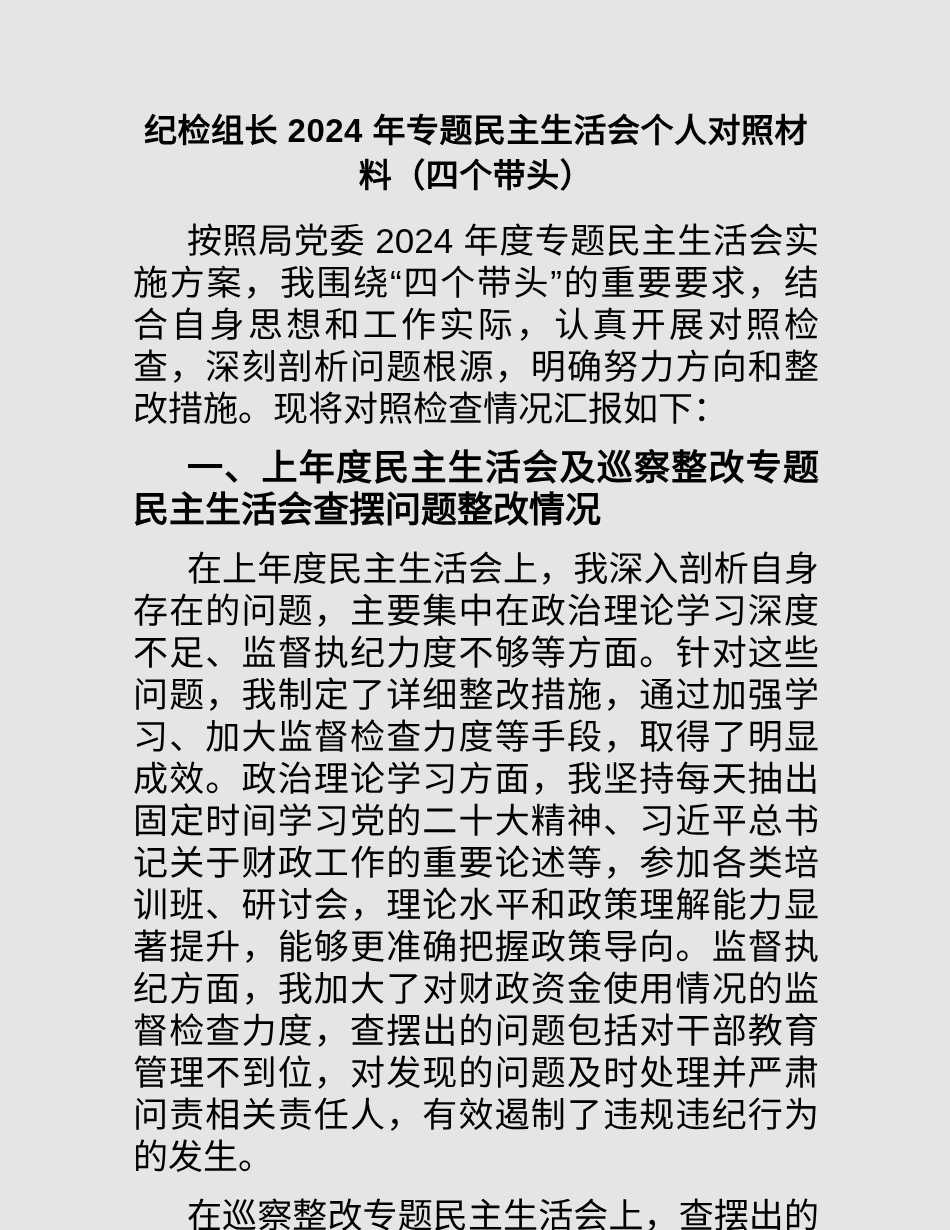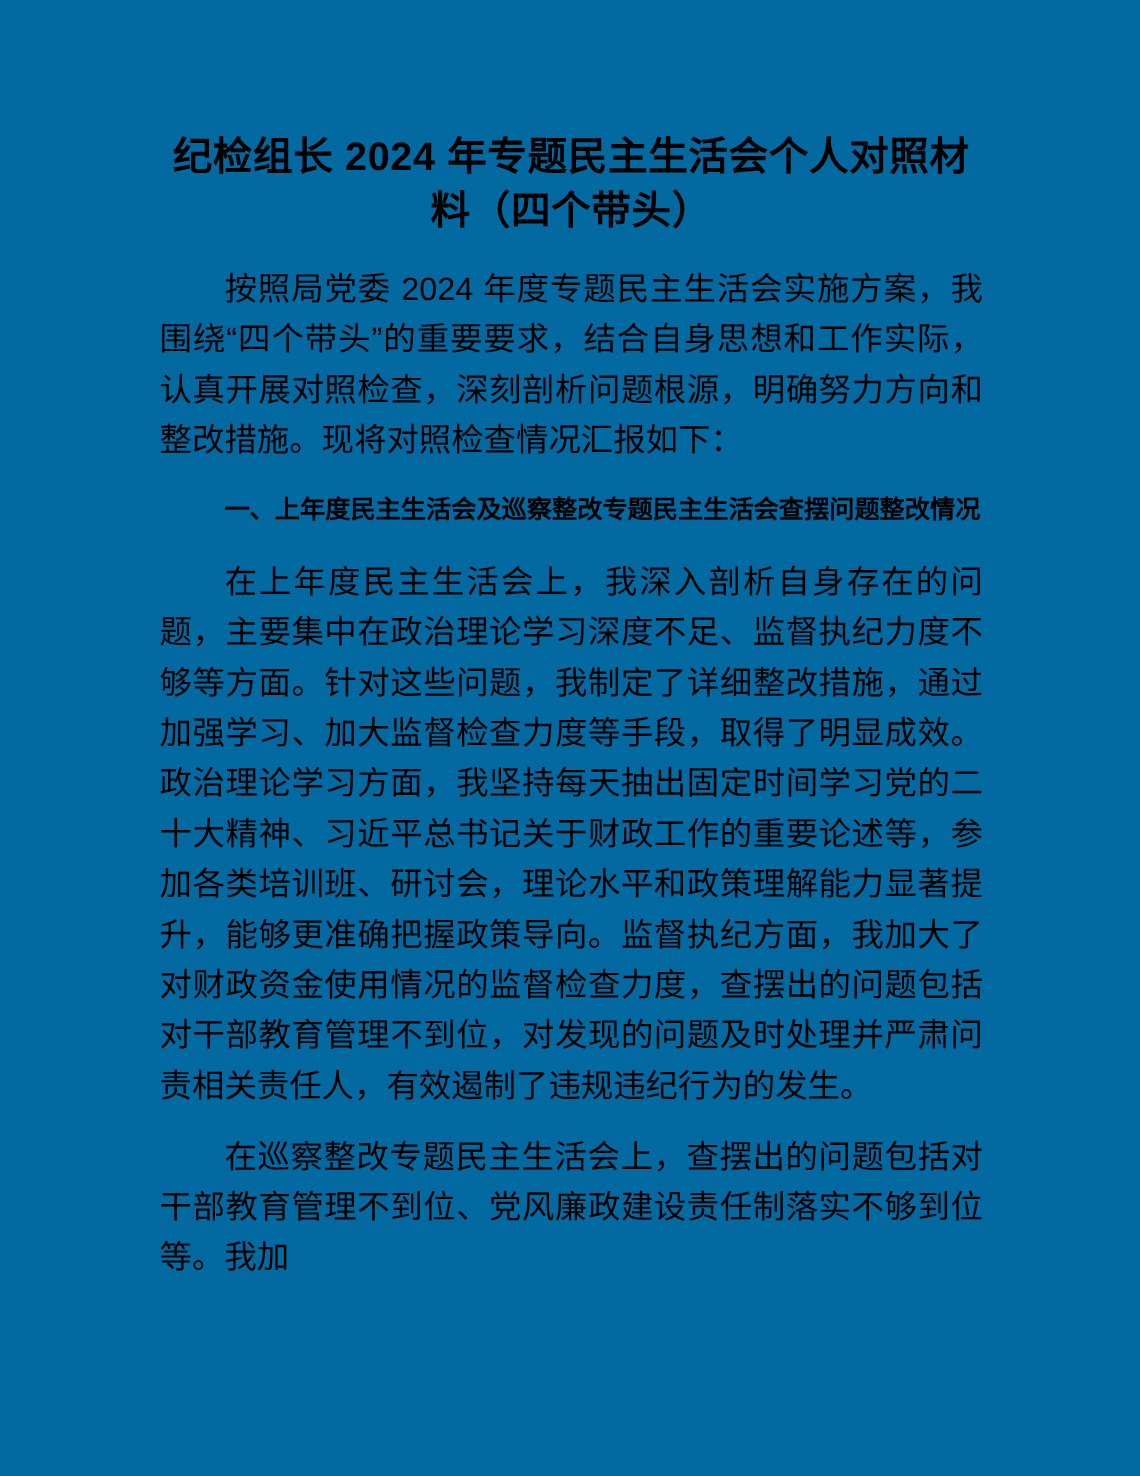--- a/index.html
+++ b/index.html
@@ -7,21 +7,21 @@
     margin: 0;
     padding: 0;
     background: #ffffff;
   }
 
   .page {
     position: relative;
     width: 950px;
     height: 1230px;
     margin: 0 auto;
-    background: #0369a1;
+    background: #e5e5e5;
     box-sizing: border-box;
     overflow: hidden;
   }
 
   .page-body {
     position: absolute;
     left: 133px;
     top: 0;
     width: 686px;
   }
@@ -38,41 +38,41 @@
     color: #000000;
     letter-spacing: 0.5px;
     word-break: break-all;
   }
 
   
   .para {
     margin: 0;
     padding-top: 17px;
     font-family: "Liberation Sans", "DejaVu Sans", sans-serif;
-    font-size: 27px;
+    font-size: 35px;
     font-weight: 400;
     line-height: 42px;
     color: #000000;
     text-align: justify;
     text-justify: inter-ideograph;
     text-indent: 54px;
     word-break: break-all;
     letter-spacing: 0;
   }
 
   .para.first-after-title {
     padding-top: 22px;
   }
 
   
   .section-heading {
     margin: 0;
     padding-top: 17px;
     font-family: "Liberation Sans", "DejaVu Sans", sans-serif;
-    font-size: 21px;
+    font-size: 36px;
     font-weight: 600;
     line-height: 42px;
     color: #000000;
     text-align: justify;
     text-justify: inter-ideograph;
     text-indent: 54px;
     word-break: break-all;
   }
 </style>
 </head>

